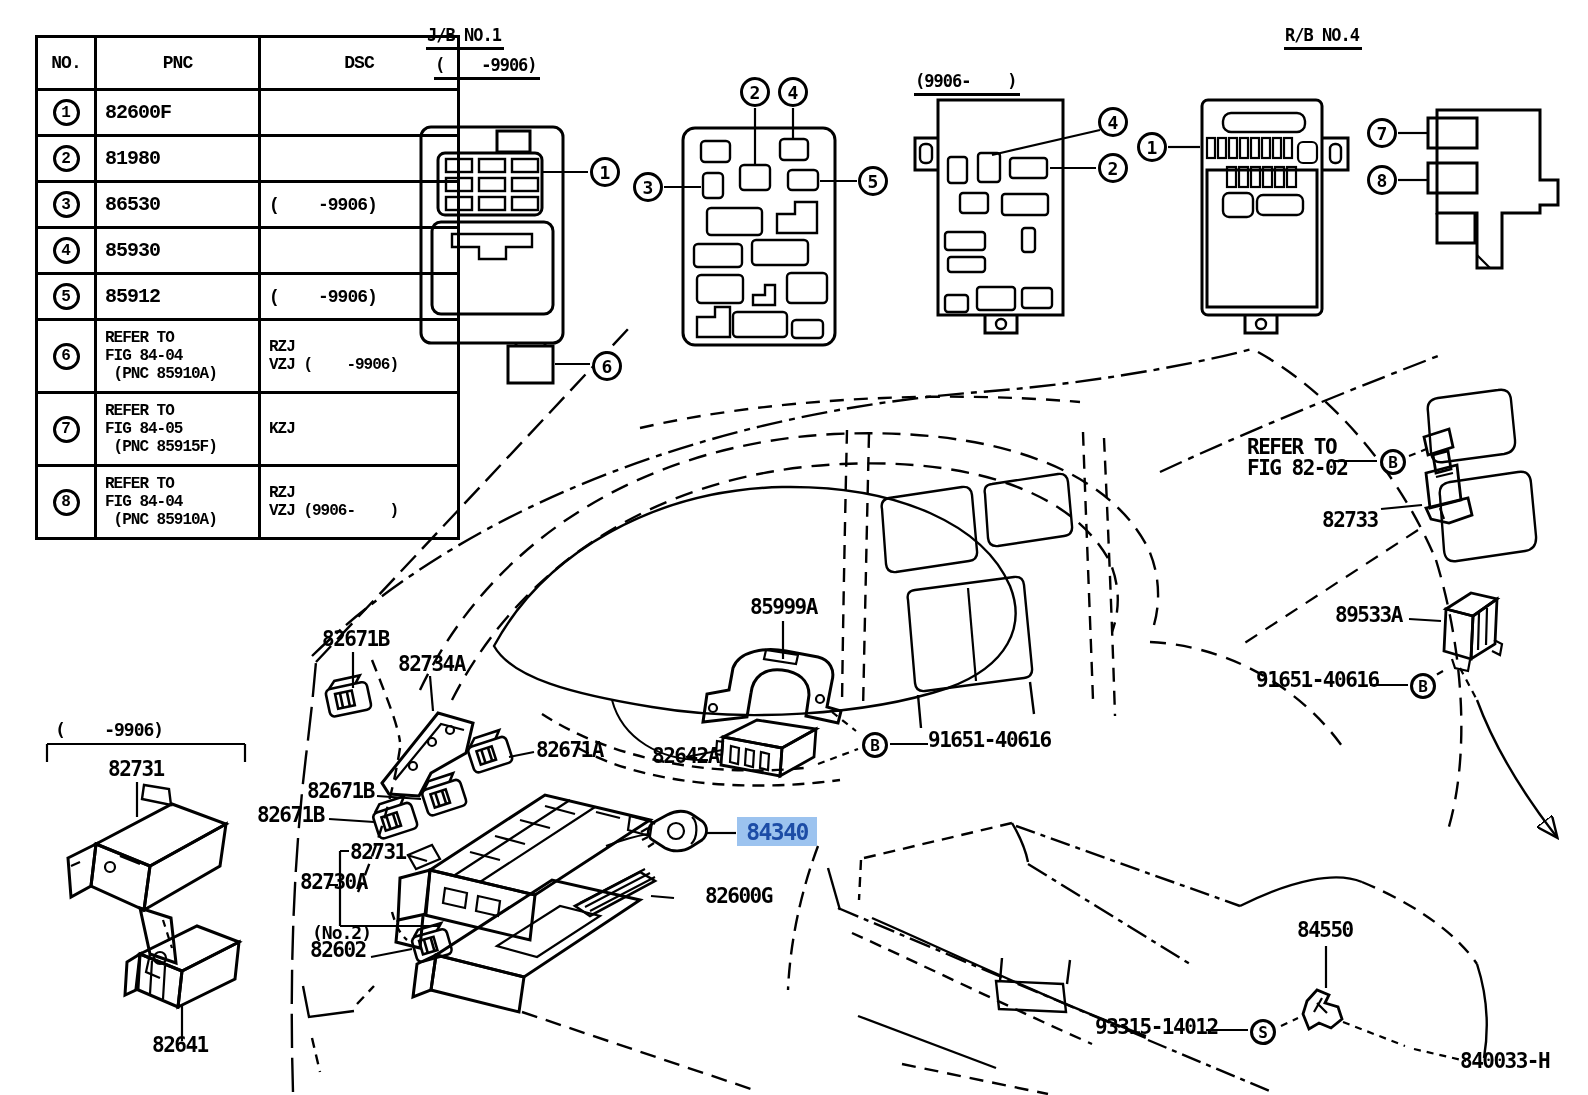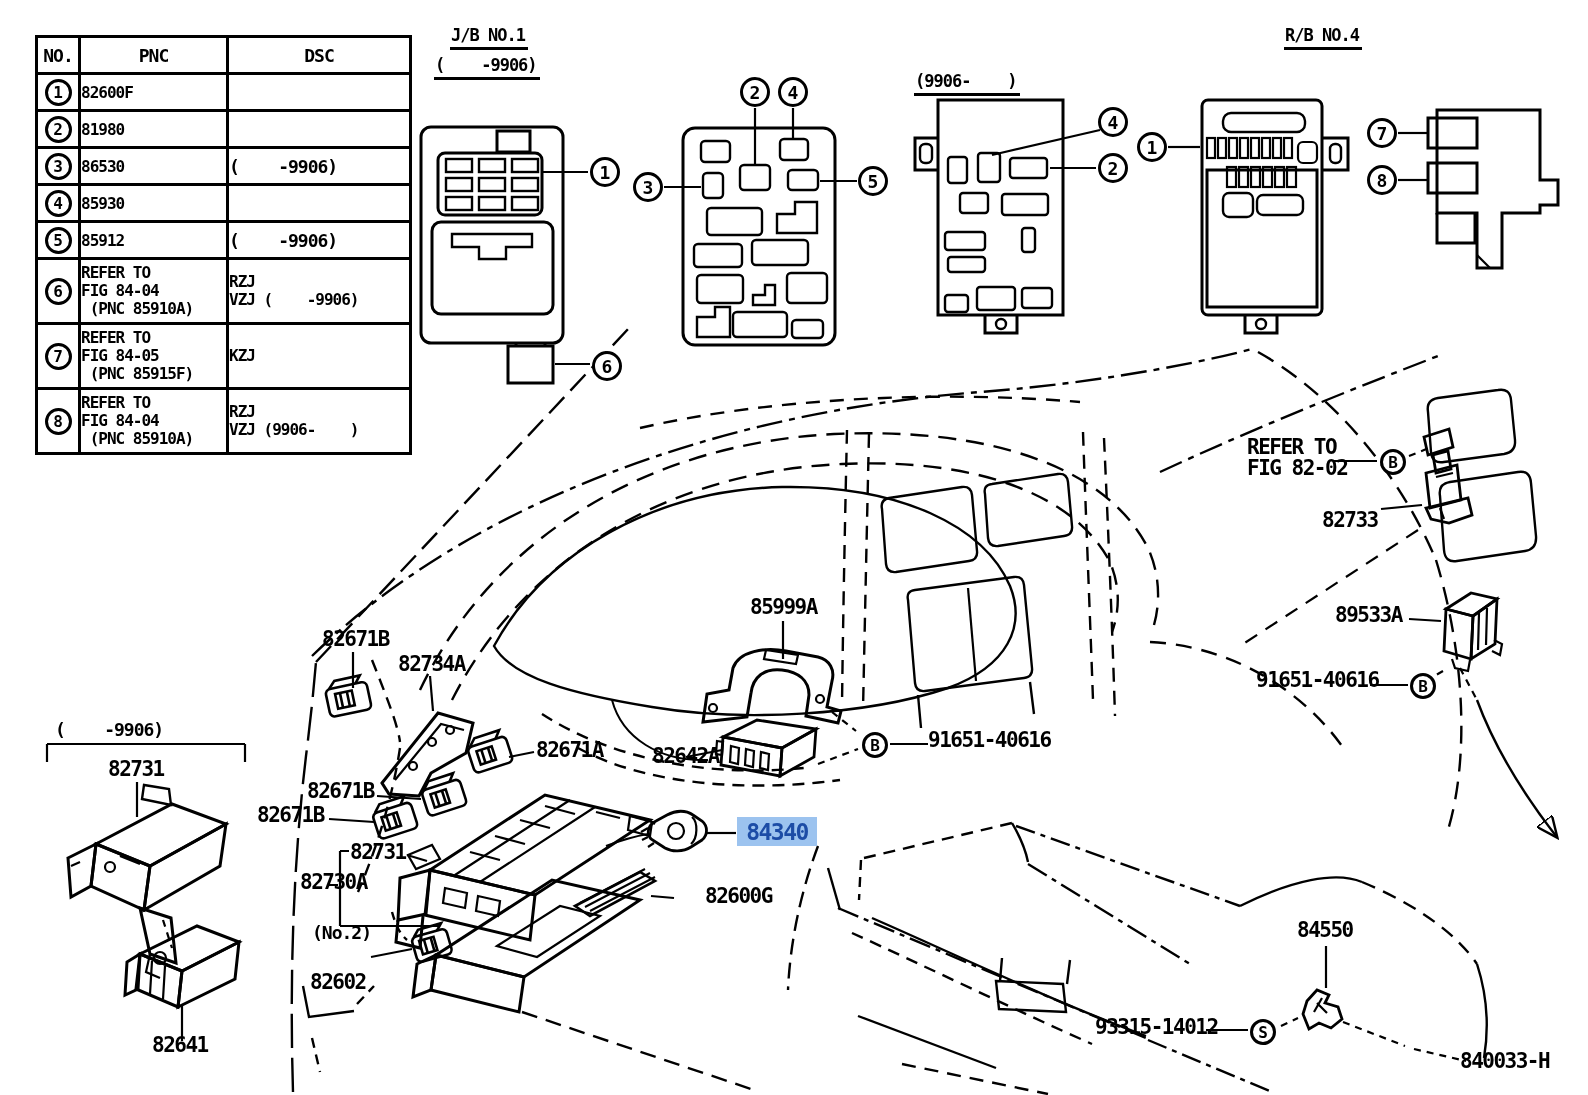--- a/index.html
+++ b/index.html
@@ -11,24 +11,24 @@
   .sm{font-size:18px;letter-spacing:-1px;line-height:18px;}
   .utitle{position:absolute;font-weight:bold;font-size:17px;letter-spacing:-1px;white-space:pre;
           border-bottom:3px solid #000;padding:0 3px 3px 1px;line-height:17px;}
   .co{position:absolute;width:30px;height:30px;border:3px solid #000;border-radius:50%;background:#fff;
       font-weight:bold;font-size:18px;display:flex;align-items:center;justify-content:center;box-sizing:border-box;}
   .mk{position:absolute;width:26px;height:26px;border:3px solid #000;border-radius:50%;background:#fff;
       font-weight:bold;font-size:16px;display:flex;align-items:center;justify-content:center;box-sizing:border-box;}
   .hl{position:absolute;left:737px;top:817px;width:80px;height:29px;background:#9CC3EF;color:#1C4CA6;
       font-weight:bold;font-size:23px;letter-spacing:-1.5px;display:flex;align-items:center;justify-content:center;}
   table.ptable{position:absolute;left:35px;top:35px;border-collapse:collapse;table-layout:fixed;}
-  table.ptable th,table.ptable td{border:3px solid #000;padding:0;vertical-align:middle;}
+  table.ptable th,table.ptable td{border:3px solid #000;padding:8px;vertical-align:middle;font-family:Liberation Mono, monospace;}
   table.ptable th{font-size:18px;font-weight:bold;text-align:center;height:34px;letter-spacing:-1px;}
   td.noc{width:40px;text-align:center;}
-  td.pnc{width:145px;font-weight:bold;font-size:16px;letter-spacing:-1px;padding-left:6px;white-space:pre;}
+  td.pnc{width:145px;font-weight:bold;font-size:20px;letter-spacing:-1px;padding-left:6px;white-space:pre;}
   td.dsc{width:180px;font-weight:bold;font-size:18px;letter-spacing:-1px;padding-left:8px;white-space:pre;}
   tr.r1{height:37px;} tr.r2{height:65px;}
   td.multi{font-size:16px;line-height:18px;letter-spacing:-1px;}
   .circ{width:27px;height:27px;border:3px solid #000;border-radius:50%;font-weight:bold;font-size:16px;
         display:flex;align-items:center;justify-content:center;margin:0 auto;box-sizing:border-box;background:#fff;}
 </style>
 </head>
 <body>
 
 <div id="stage">
@@ -443,21 +443,21 @@
           </td>
           <td class="pnc multi">REFER TO
 FIG 84-04
  (PNC 85910A)</td>
           <td class="dsc multi">RZJ
 VZJ (9906-    )</td>
         </tr>
   </tbody>
 </table>
 
-<div class="utitle" style="left:426px;top:27px;margin-left:24px;">J/B NO.1</div>
+<div class="utitle" style="left:426px;top:27px;">J/B NO.1</div>
 <div class="utitle" style="left:434px;top:57px;">(    -9906)</div>
 <div class="utitle" style="left:914px;top:73px;">(9906-    )</div>
 <div class="utitle" style="left:1284px;top:27px;">R/B NO.4</div>
 
 <div class="co" style="left:590px;top:157px;">1</div>
 <div class="co" style="left:633px;top:172px;">3</div>
 <div class="co" style="left:592px;top:351px;">6</div>
 <div class="co" style="left:740px;top:77px;">2</div>
 <div class="co" style="left:778px;top:77px;">4</div>
 <div class="co" style="left:858px;top:166px;">5</div>
@@ -476,21 +476,21 @@
 <div class="plbl" style="left:398px;top:654px;">82734A</div>
 <div class="plbl" style="left:750px;top:597px;">85999A</div>
 <div class="plbl" style="left:536px;top:740px;">82671A</div>
 <div class="plbl" style="left:652px;top:746px;">82642A</div>
 <div class="plbl" style="left:928px;top:730px;">91651-40616</div>
 <div class="plbl" style="left:307px;top:781px;">82671B</div>
 <div class="plbl" style="left:257px;top:805px;">82671B</div>
 <div class="plbl" style="left:350px;top:842px;">82731</div>
 <div class="plbl" style="left:256px;top:872px;margin-left:44px;">82730A</div>
 <div class="plbl" style="left:705px;top:886px;">82600G</div>
-<div class="plbl" style="left:310px;top:940px;margin-top:32px;">82602</div>
+<div class="plbl" style="left:310px;top:940px;">82602</div>
 <div class="plbl sm" style="left:312px;top:924px;">(No.2)</div>
 <div class="plbl" style="left:152px;top:1035px;">82641</div>
 <div class="plbl" style="left:108px;top:759px;">82731</div>
 <div class="plbl sm" style="left:55px;top:721px;">(    -9906)</div>
 <div class="plbl" style="left:1247px;top:437px;">REFER TO</div>
 <div class="plbl" style="left:1247px;top:458px;">FIG 82-02</div>
 <div class="plbl" style="left:1322px;top:510px;">82733</div>
 <div class="plbl" style="left:1335px;top:605px;">89533A</div>
 <div class="plbl" style="left:1256px;top:670px;">91651-40616</div>
 <div class="plbl" style="left:1297px;top:920px;">84550</div>

